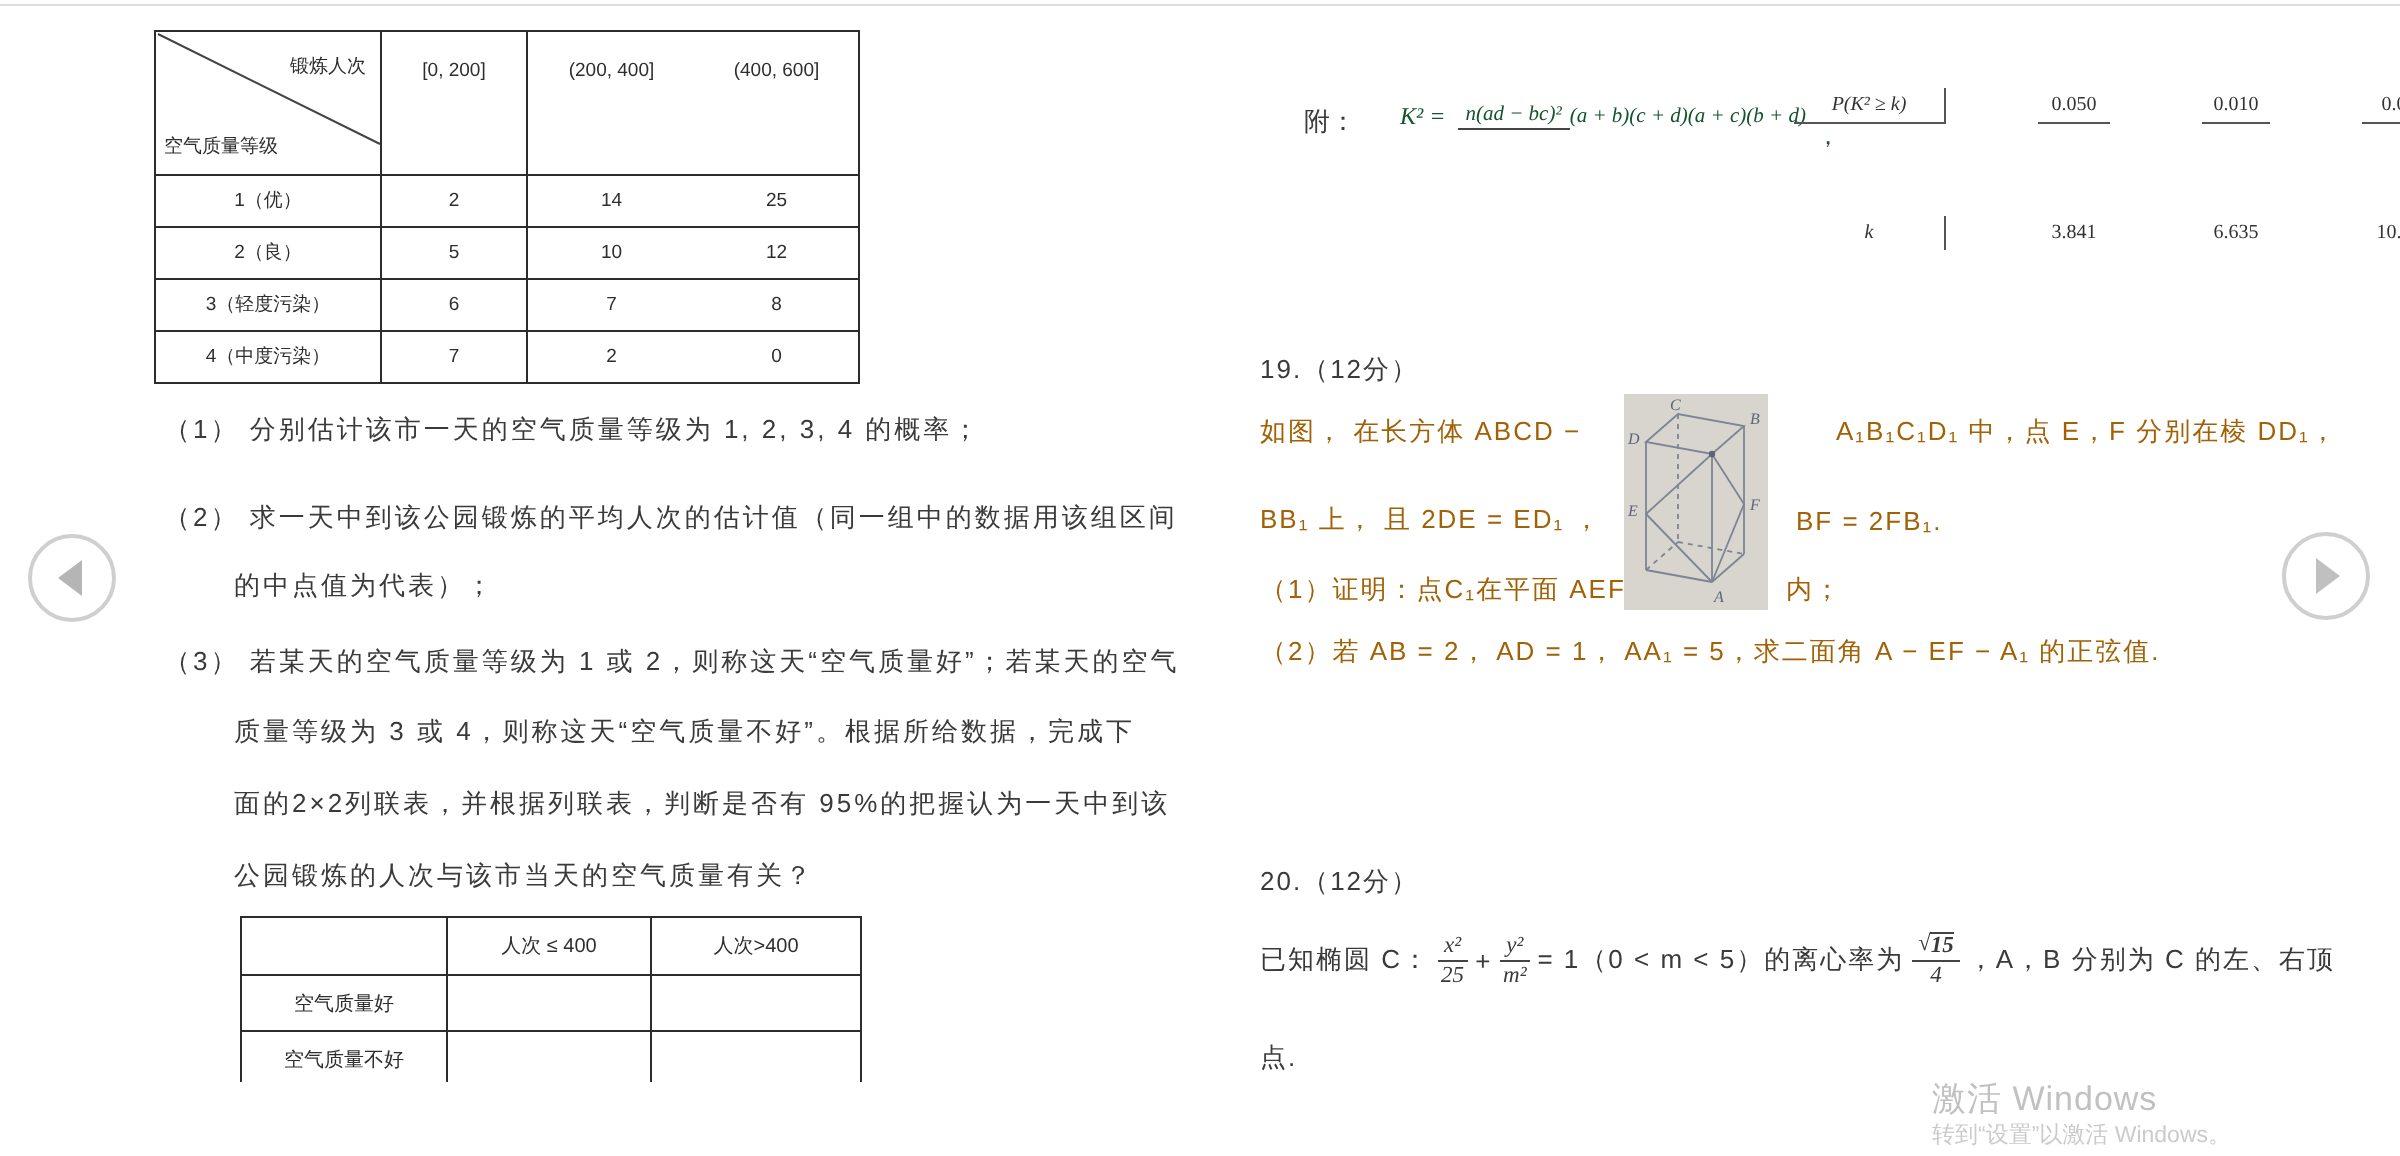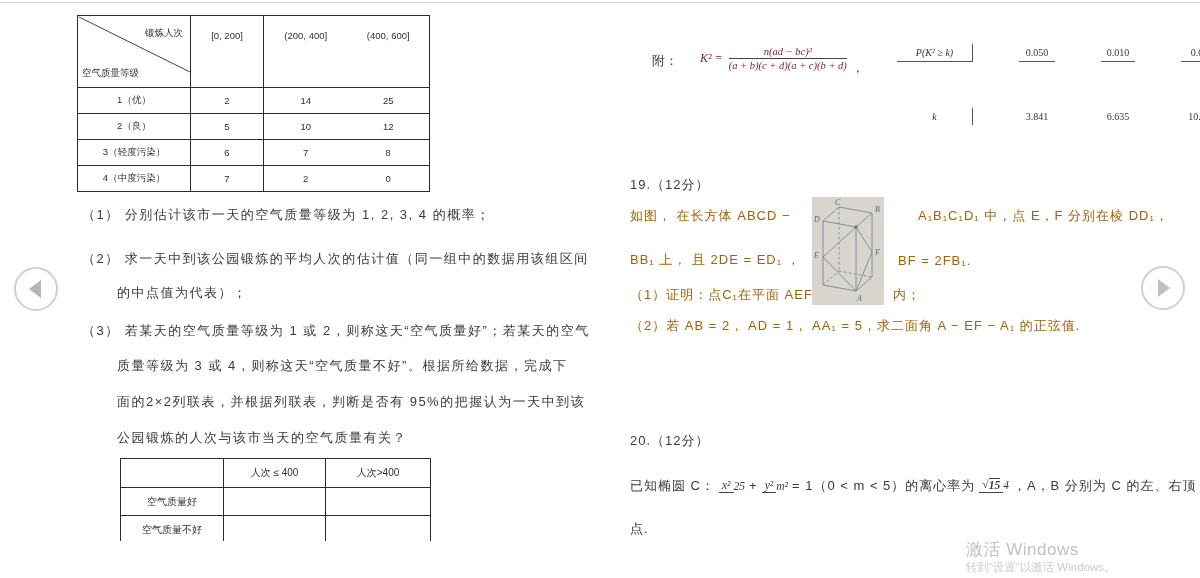--- a/index.html
+++ b/index.html
@@ -42,22 +42,22 @@
   
   .t2wrap{position:absolute;left:120px;top:458px;height:83px;overflow:hidden;}
   .t2{border-collapse:collapse;table-layout:fixed;font-size:10px;color:#2e2e2e;}
   .t2 td{border:1px solid #2c2c2c;text-align:center;vertical-align:middle;padding:0;}
   .t2 tr.h td{height:28px;}
   .t2 tr.d td{height:27px;}
 
   
   .fu-label{position:absolute;left:652px;top:52px;font-size:13px;}
   .kformula{position:absolute;left:700px;top:40px;display:flex;align-items:center;
-            font-family:"Liberation Serif","DejaVu Serif",serif;font-style:italic;font-size:12px;color:#7f1d1d;}
-  .kfrac{display:inline-flex;flex-direction:column;text-align:center;font-size:10.5px;margin-left:6px;}
+            font-family:"Liberation Serif","DejaVu Serif",serif;font-style:italic;font-size:12px;color:#14532d;}
+  .kfrac{display:inline-flex;flex-direction:row;text-align:center;font-size:10.5px;margin-left:6px;}
   .kfrac .n{padding:0 4px 1px;border-bottom:1px solid #444;}
   .kfrac .d{padding-top:1px;}
   .kcomma{margin-left:5px;margin-top:20px;font-style:normal;font-size:12px;}
 
   .ptable{position:absolute;left:897px;top:44px;display:grid;grid-template-columns:76px 36px 34px 42px;
           font-family:"Liberation Serif","DejaVu Serif",serif;font-size:10px;color:#333;gap:46px;}
   .ptable span{display:flex;align-items:center;justify-content:center;height:17px;}
   .ptable .r1{border-bottom:1px solid #555;}
   .ptable .lab{border-right:1px solid #555;font-style:italic;}
 
@@ -70,23 +70,23 @@
   .p19a{left:630px;top:286px;}
   .p19b{left:893px;top:286px;}
   .p19c{left:630px;top:317px;}
   .rline{position:absolute;font-size:13px;letter-spacing:1px;white-space:nowrap;color:#a16207;}
   .fig{position:absolute;left:812px;top:197px;}
 
   
   .q20t{position:absolute;left:630px;top:432px;font-size:13px;letter-spacing:1px;}
   .q20line{position:absolute;left:630px;top:462px;display:flex;align-items:center;
            font-size:13px;letter-spacing:1px;white-space:nowrap;color:#3a3a3a;}
-  .mf{display:inline-flex;flex-direction:row;text-align:center;
+  .mf{display:inline-flex;flex-direction:column;text-align:center;
       font-family:"Liberation Serif","DejaVu Serif",serif;font-style:italic;font-size:11.5px;
-      letter-spacing:0;margin:16px 4px;}
+      letter-spacing:0;margin:4px 4px;}
   .mf .n{border-bottom:1px solid #444;padding:0 3px 1px;}
   .mf .d{padding-top:1px;}
   .radwrap{display:inline-flex;align-items:flex-start;}
   .radsign{font-style:normal;}
   .radbody{border-top:1px solid #444;font-weight:bold;}
   .q20end{position:absolute;left:630px;top:520px;font-size:13px;letter-spacing:1px;}
 
   
   .wm1{position:absolute;left:966px;top:538px;font-size:17px;color:#c1c1c1;letter-spacing:.5px;}
   .wm2{position:absolute;left:966px;top:560px;font-size:11.5px;color:#cbcbcb;}

